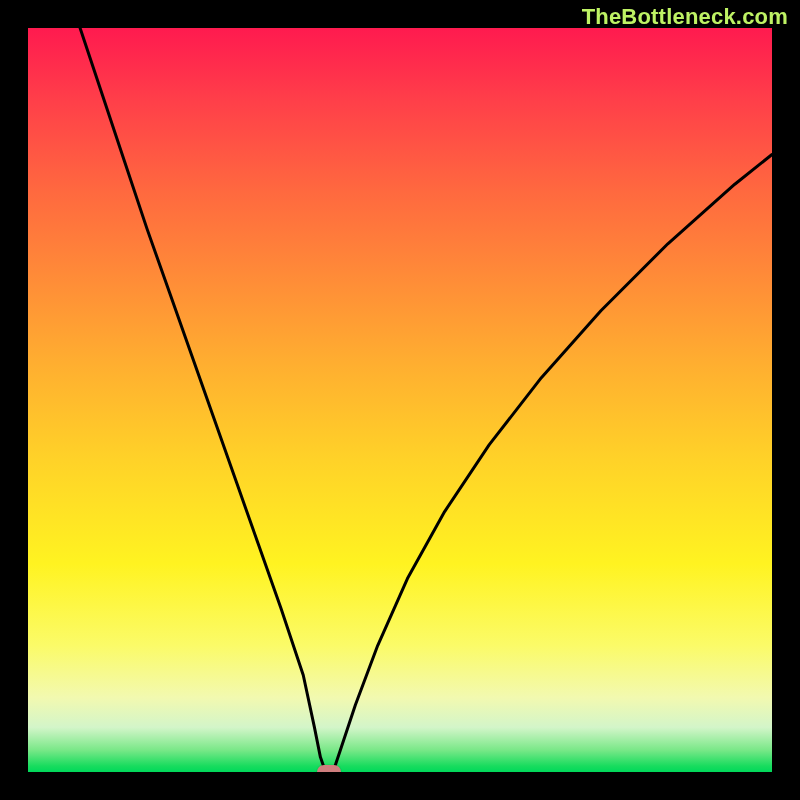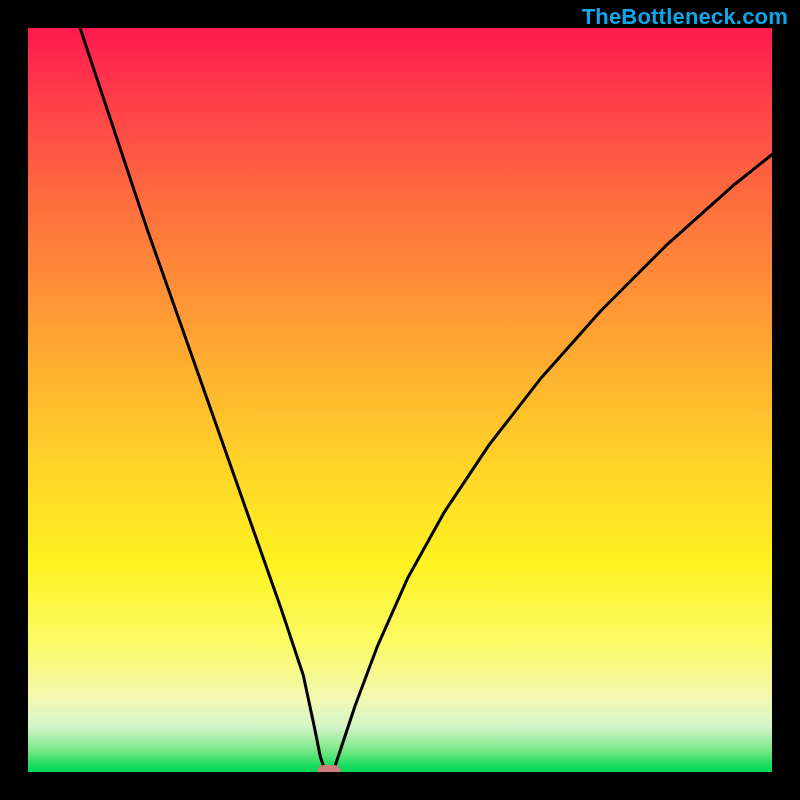--- a/index.html
+++ b/index.html
@@ -14,21 +14,21 @@
   .frame {
     position: relative;
     width: 800px;
     height: 800px;
     background: #000;
   }
   .watermark {
     position: absolute;
     top: 4px;
     right: 12px;
-    color: #0ea5e9;
+    color: #bef264;
     font-size: 22px;
     font-weight: 600;
     letter-spacing: 0.2px;
     z-index: 5;
   }
   .plot {
     position: absolute;
     left: 28px;
     top: 28px;
     width: 744px;

